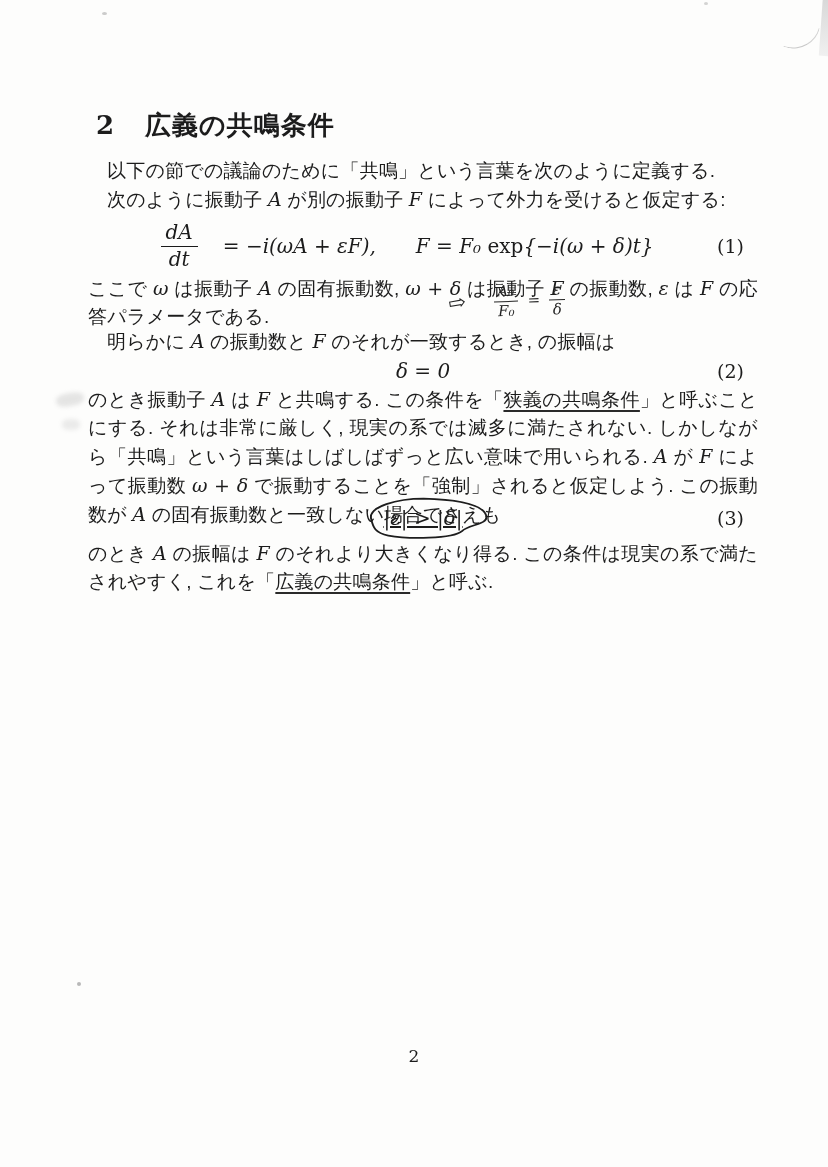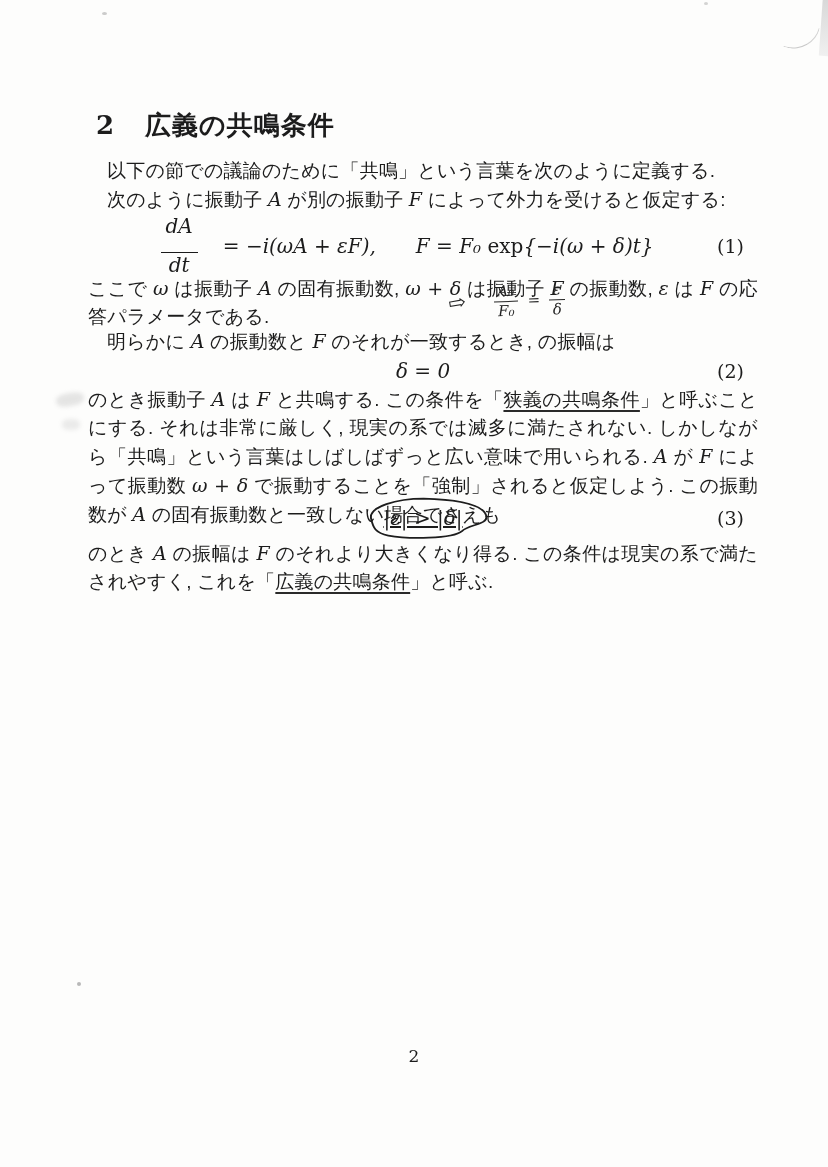--- a/index.html
+++ b/index.html
@@ -54,21 +54,21 @@
   .eq-body { display:flex; align-items:center; transform:translateX(-16px); }
   .eq-label {
     position:absolute; right:14px; top:50%; transform:translateY(-50%);
     font-family:"DejaVu Serif","Liberation Serif",serif; font-size:19px;
   }
   #eq1 { top:218px; height:56px; }
   #eq2 { top:352px; height:38px; }
   #eq3 { top:494px; height:48px;text-decoration:underline; }
 
   .frac { display:inline-flex; flex-direction:column; align-items:center; line-height:1.15; }
-  .frac .num { border-bottom:1.6px solid #1a1a1a; padding:0 5px 14px; }
+  .frac .num { border-bottom:1.6px solid #1a1a1a; padding:0 5px 2px; }
   .frac .den { padding-top:1px; }
   .eq-mid { margin-left:25px; }
   .eq-rhs { margin-left:40px; }
 
   
   .circled { position:relative; display:inline-block; padding:10px 28px; }
   .circle-svg {
     position:absolute; inset:0; width:100%; height:100%; overflow:visible;
     pointer-events:none;
   }

